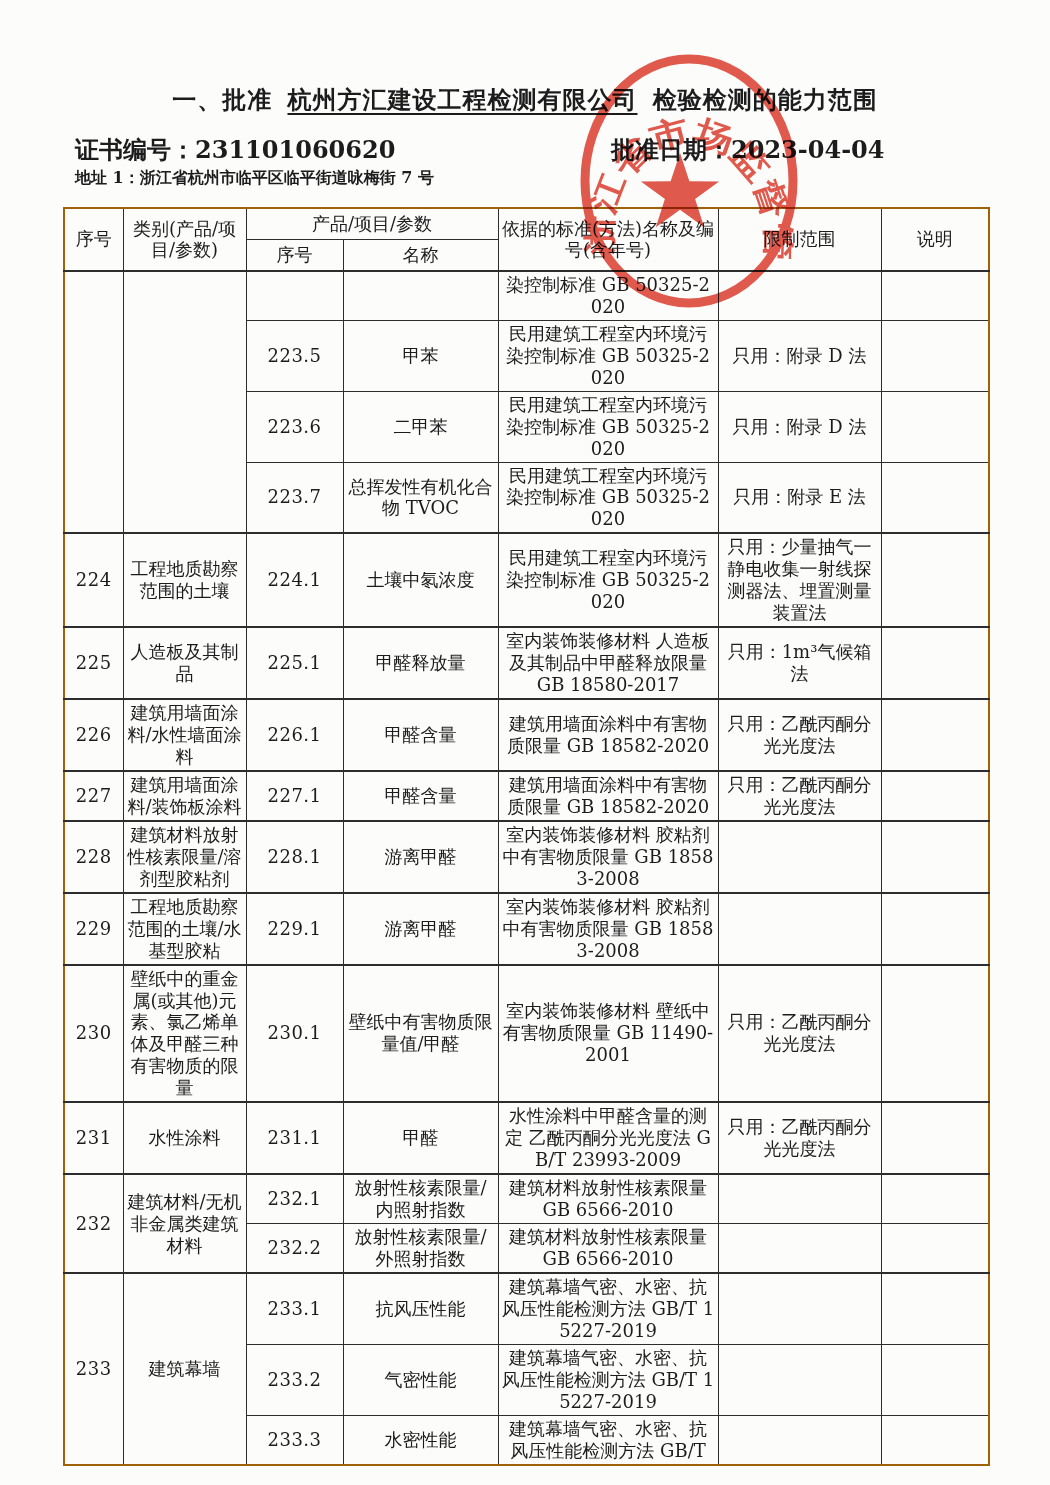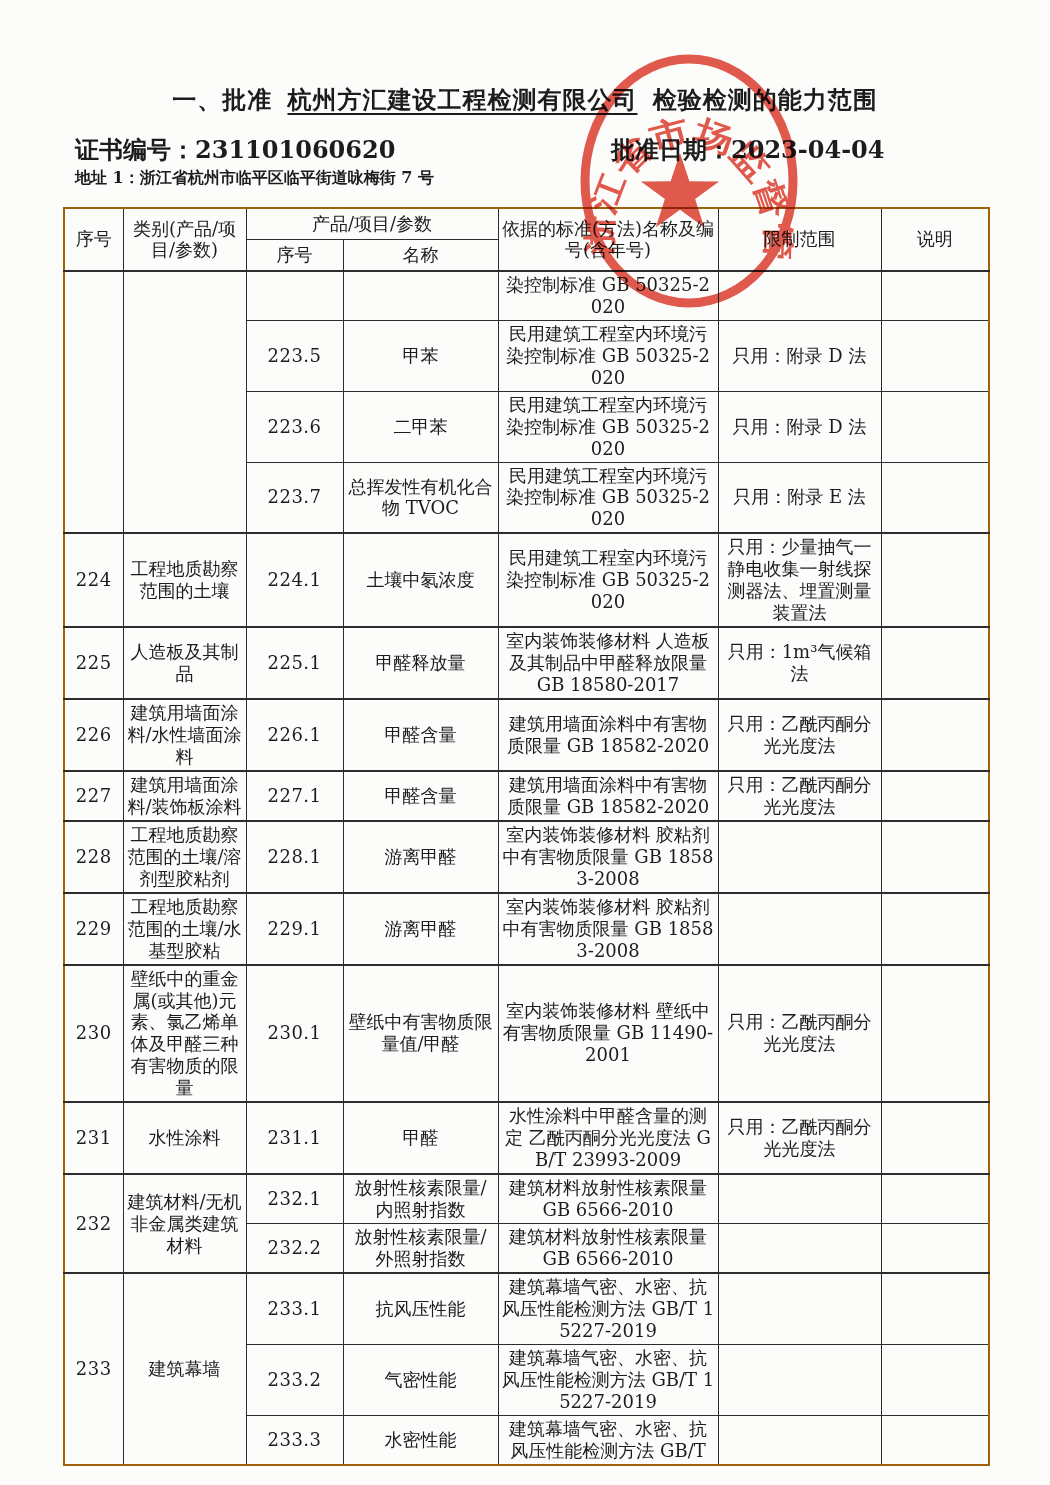--- a/index.html
+++ b/index.html
@@ -196,21 +196,21 @@
           <td class="c-seq">227</td>
           <td class="c-cat">建筑用墙面涂料/装饰板涂料</td>
           <td class="c-subseq">227.1</td>
           <td class="c-name">甲醛含量</td>
           <td class="c-std">建筑用墙面涂料中有害物质限量 GB 18582-2020</td>
           <td class="c-limit">只用：乙酰丙酮分光光度法</td>
           <td class="c-note"></td>
         </tr>
         <tr class="cat-start">
           <td class="c-seq">228</td>
-          <td class="c-cat">工程地质勘察范围的土壤/溶剂型胶粘剂</td>
+          <td class="c-cat">建筑材料放射性核素限量/溶剂型胶粘剂</td>
           <td class="c-subseq">228.1</td>
           <td class="c-name">游离甲醛</td>
           <td class="c-std">室内装饰装修材料 胶粘剂中有害物质限量 GB 18583-2008</td>
           <td class="c-limit"></td>
           <td class="c-note"></td>
         </tr>
         <tr class="cat-start">
           <td class="c-seq">229</td>
           <td class="c-cat">工程地质勘察范围的土壤/水基型胶粘</td>
           <td class="c-subseq">229.1</td>

